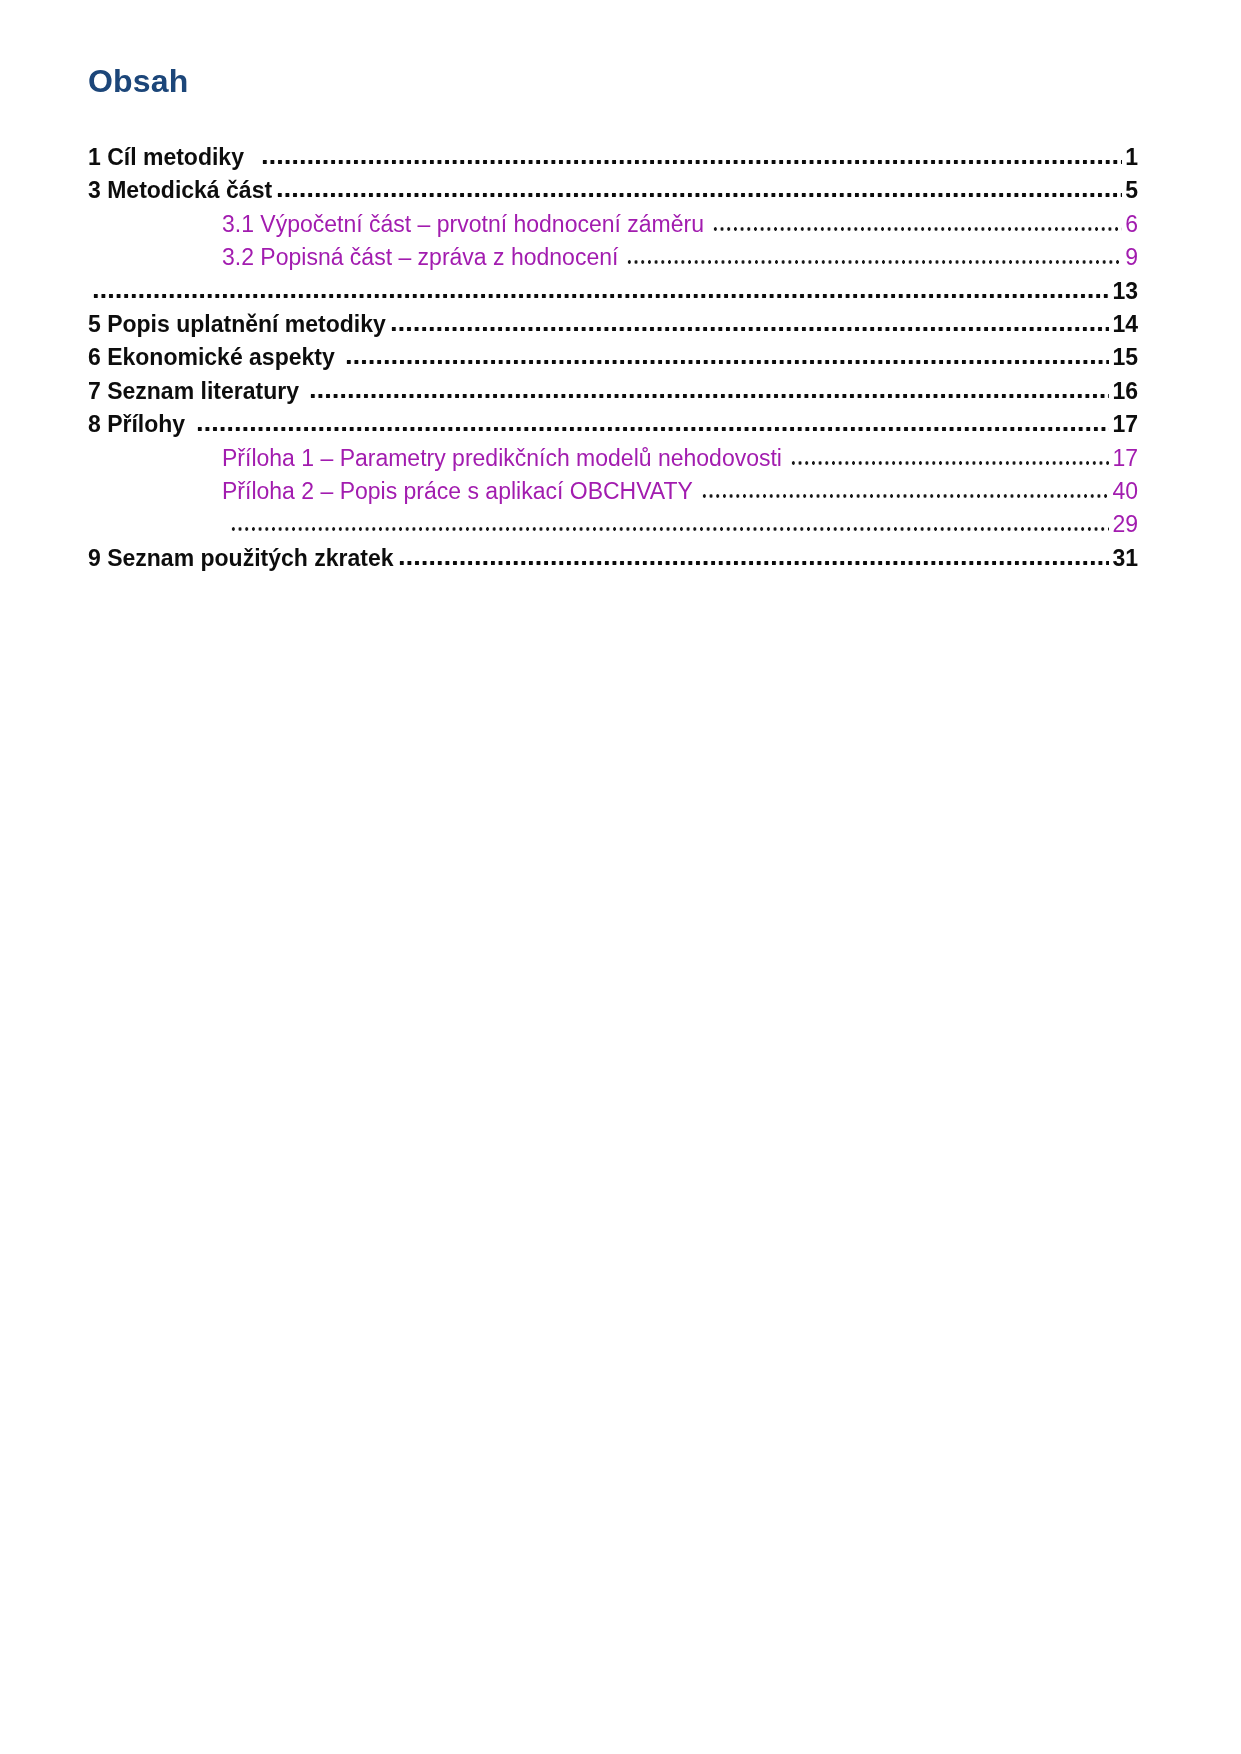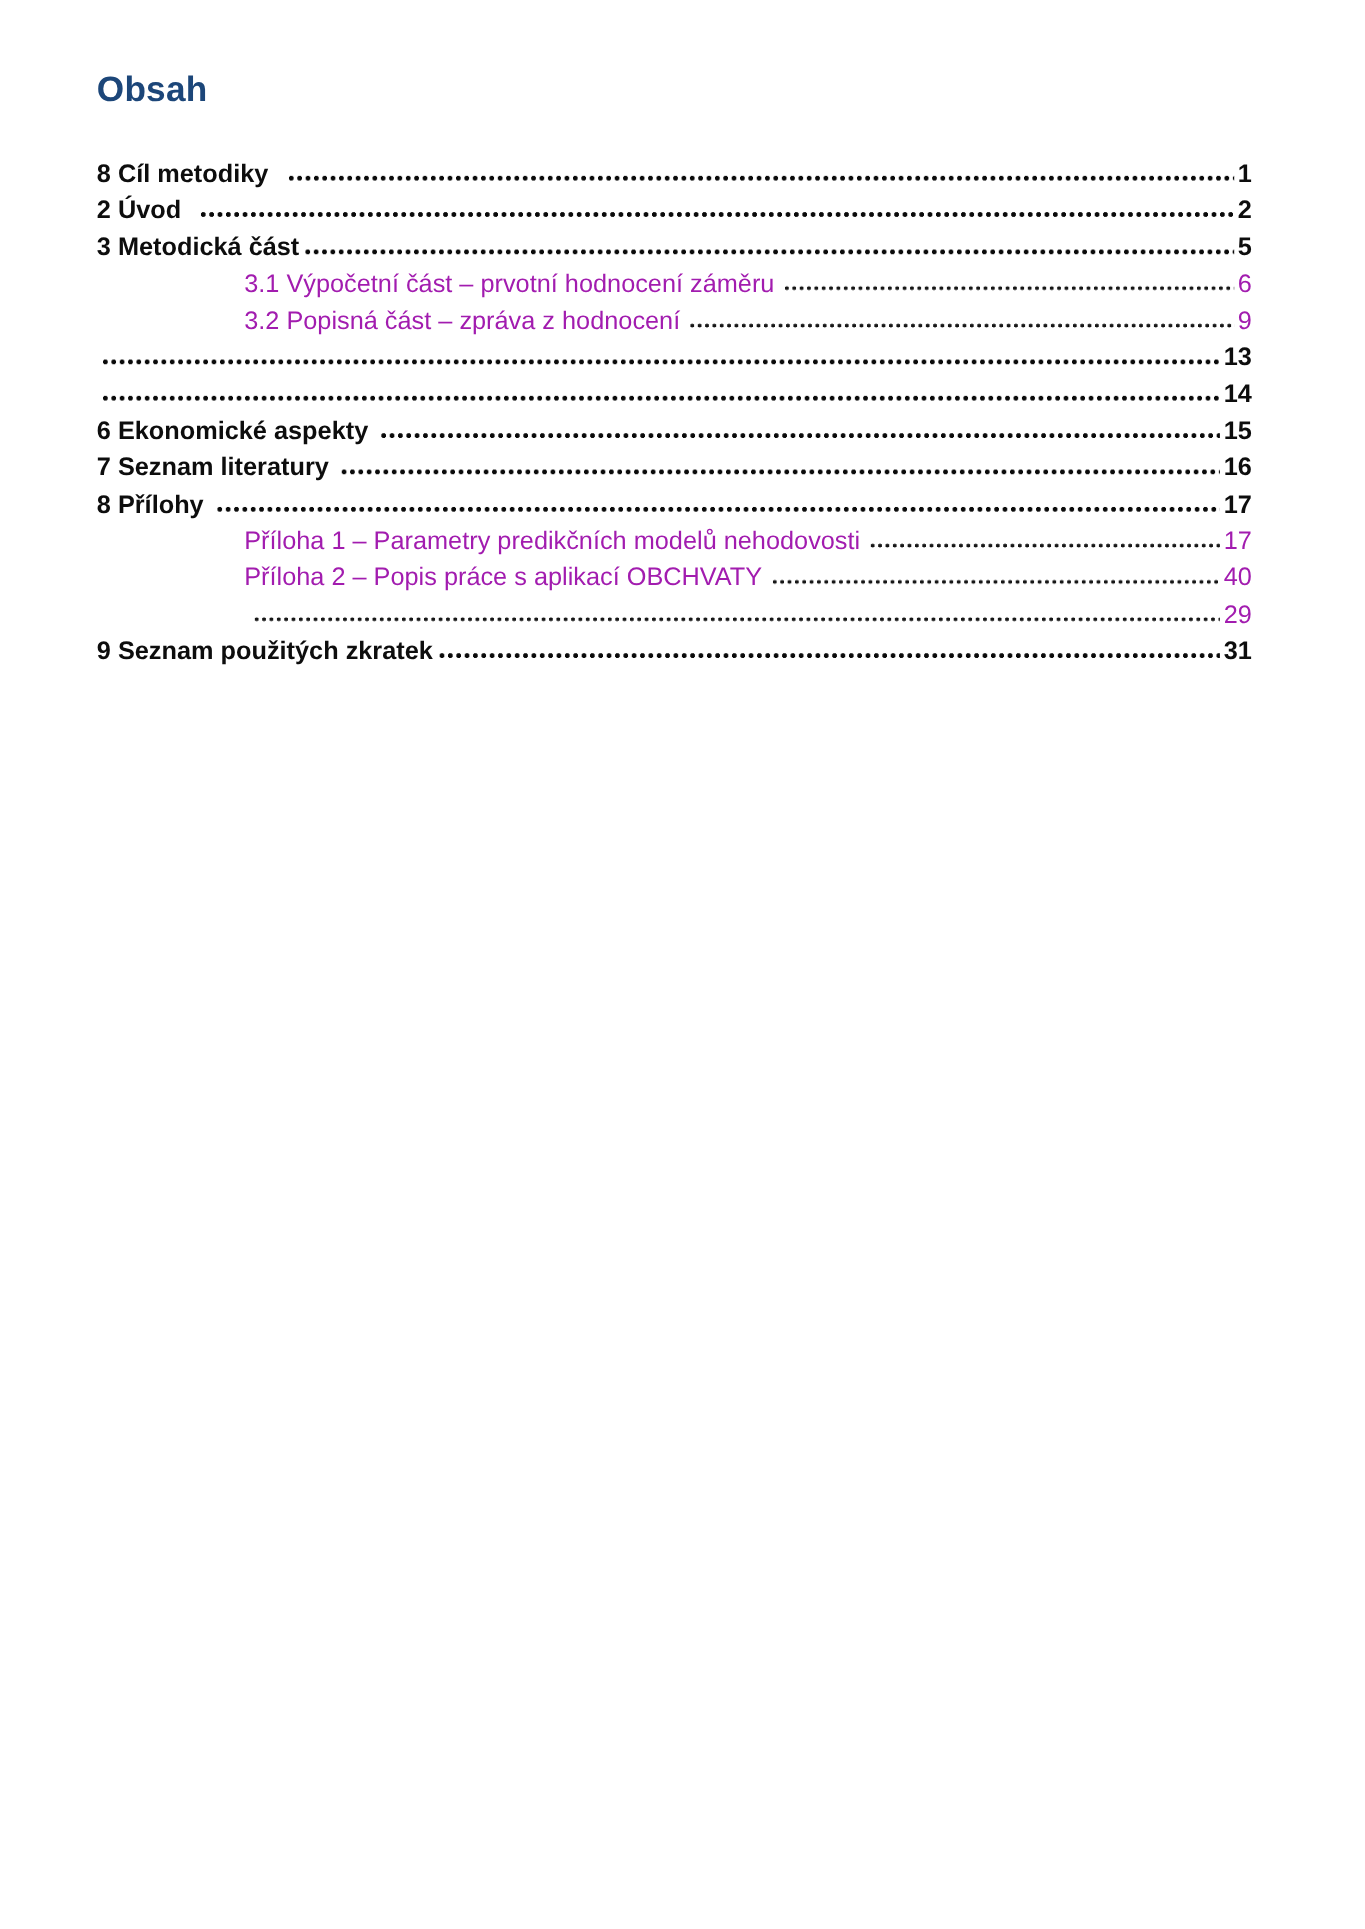--- a/index.html
+++ b/index.html
@@ -61,30 +61,25 @@
 </head>
 <body>
 
 <div class="page">
 
   <h1 class="doc-title" style="color: rgb(28, 70, 121);">Obsah</h1>
 
   <div class="toc">
 
     <div class="toc-row l1">
-      <span class="label">8 Cíl metodiky  </span>
+      <span class="label">1 Cíl metodiky  </span>
       <span class="dots"></span>
       <span class="pagenum">1</span>
     </div>
 
-    <div class="toc-row l1">
-      <span class="label">2 Úvod  </span>
-      <span class="dots"></span>
-      <span class="pagenum">2</span>
-    </div>
 
     <div class="toc-row l1">
       <span class="label">3 Metodická část</span>
       <span class="dots"></span>
       <span class="pagenum">5</span>
     </div>
 
     <div class="toc-row l2">
       <span class="label">3.1 Výpočetní část – prvotní hodnocení záměru</span>
       <span class="dots"></span>
@@ -96,20 +91,21 @@
       <span class="dots"></span>
       <span class="pagenum">9</span>
     </div>
 
     <div class="toc-row l1">
       <span class="dots"></span>
       <span class="pagenum">13</span>
     </div>
 
     <div class="toc-row l1">
+      <span class="label">5 Popis uplatnění metodiky</span>
       <span class="dots"></span>
       <span class="pagenum">14</span>
     </div>
 
     <div class="toc-row l1">
       <span class="label">6 Ekonomické aspekty </span>
       <span class="dots"></span>
       <span class="pagenum">15</span>
     </div>
 

